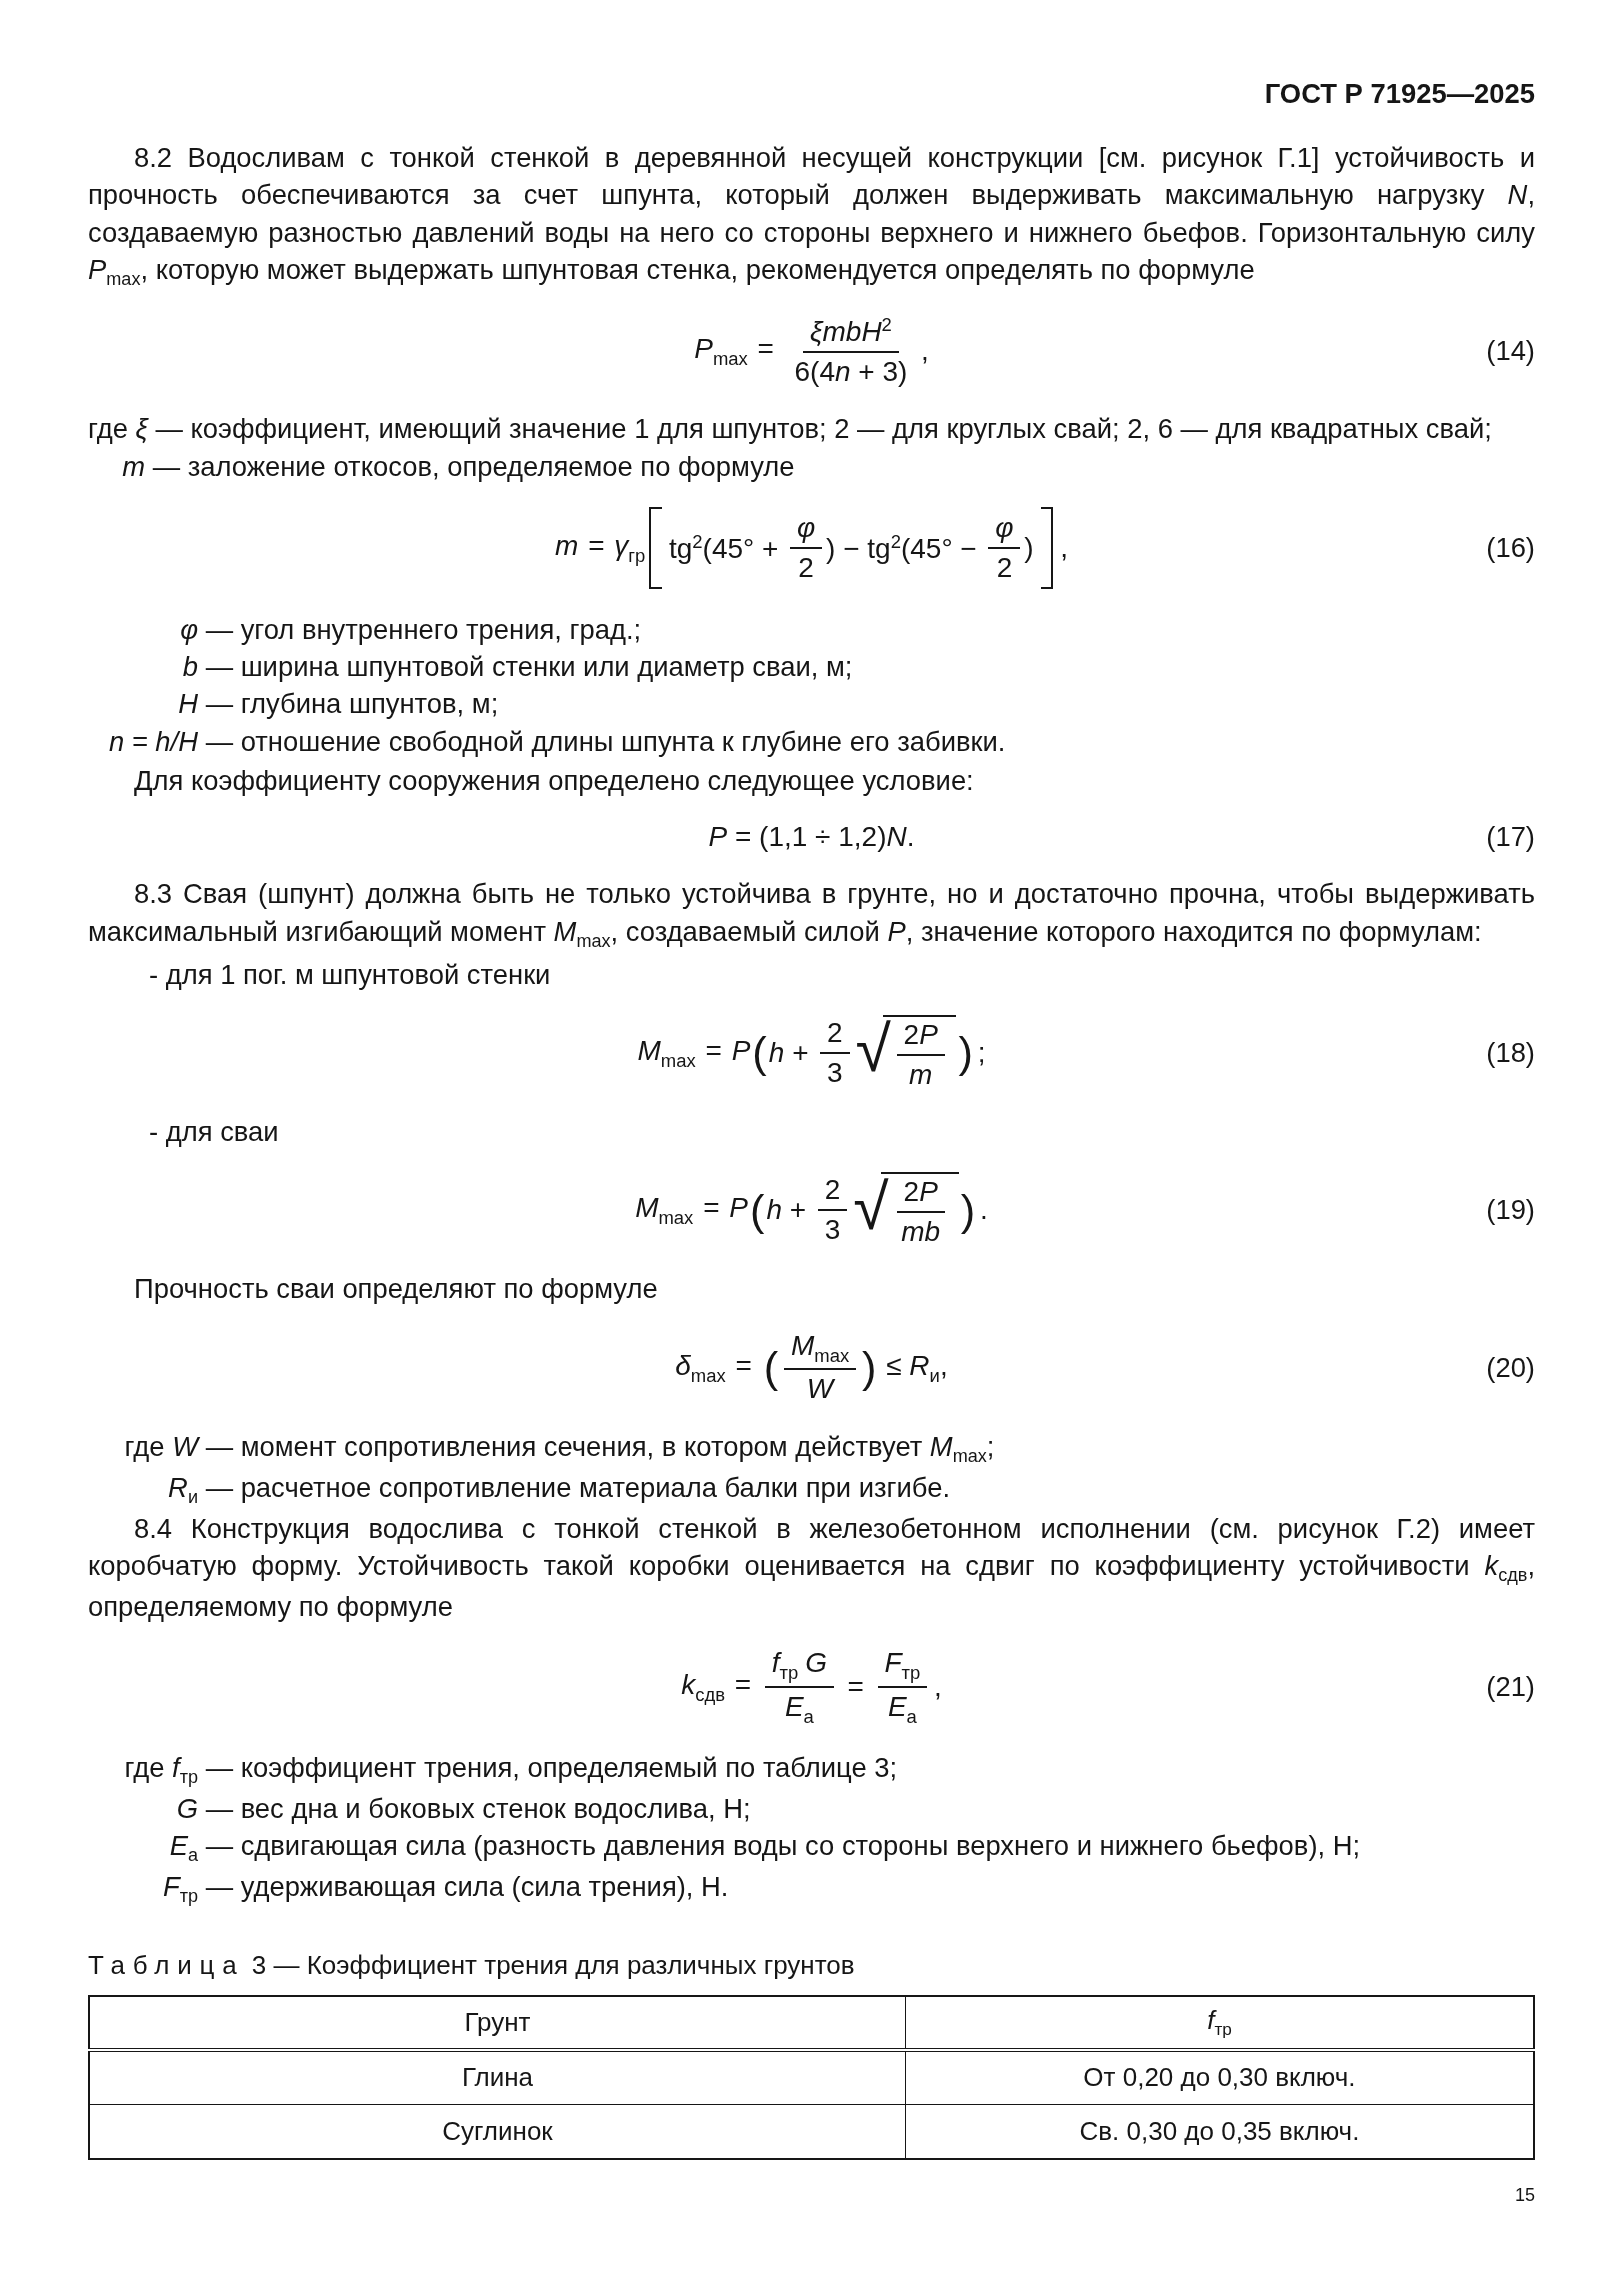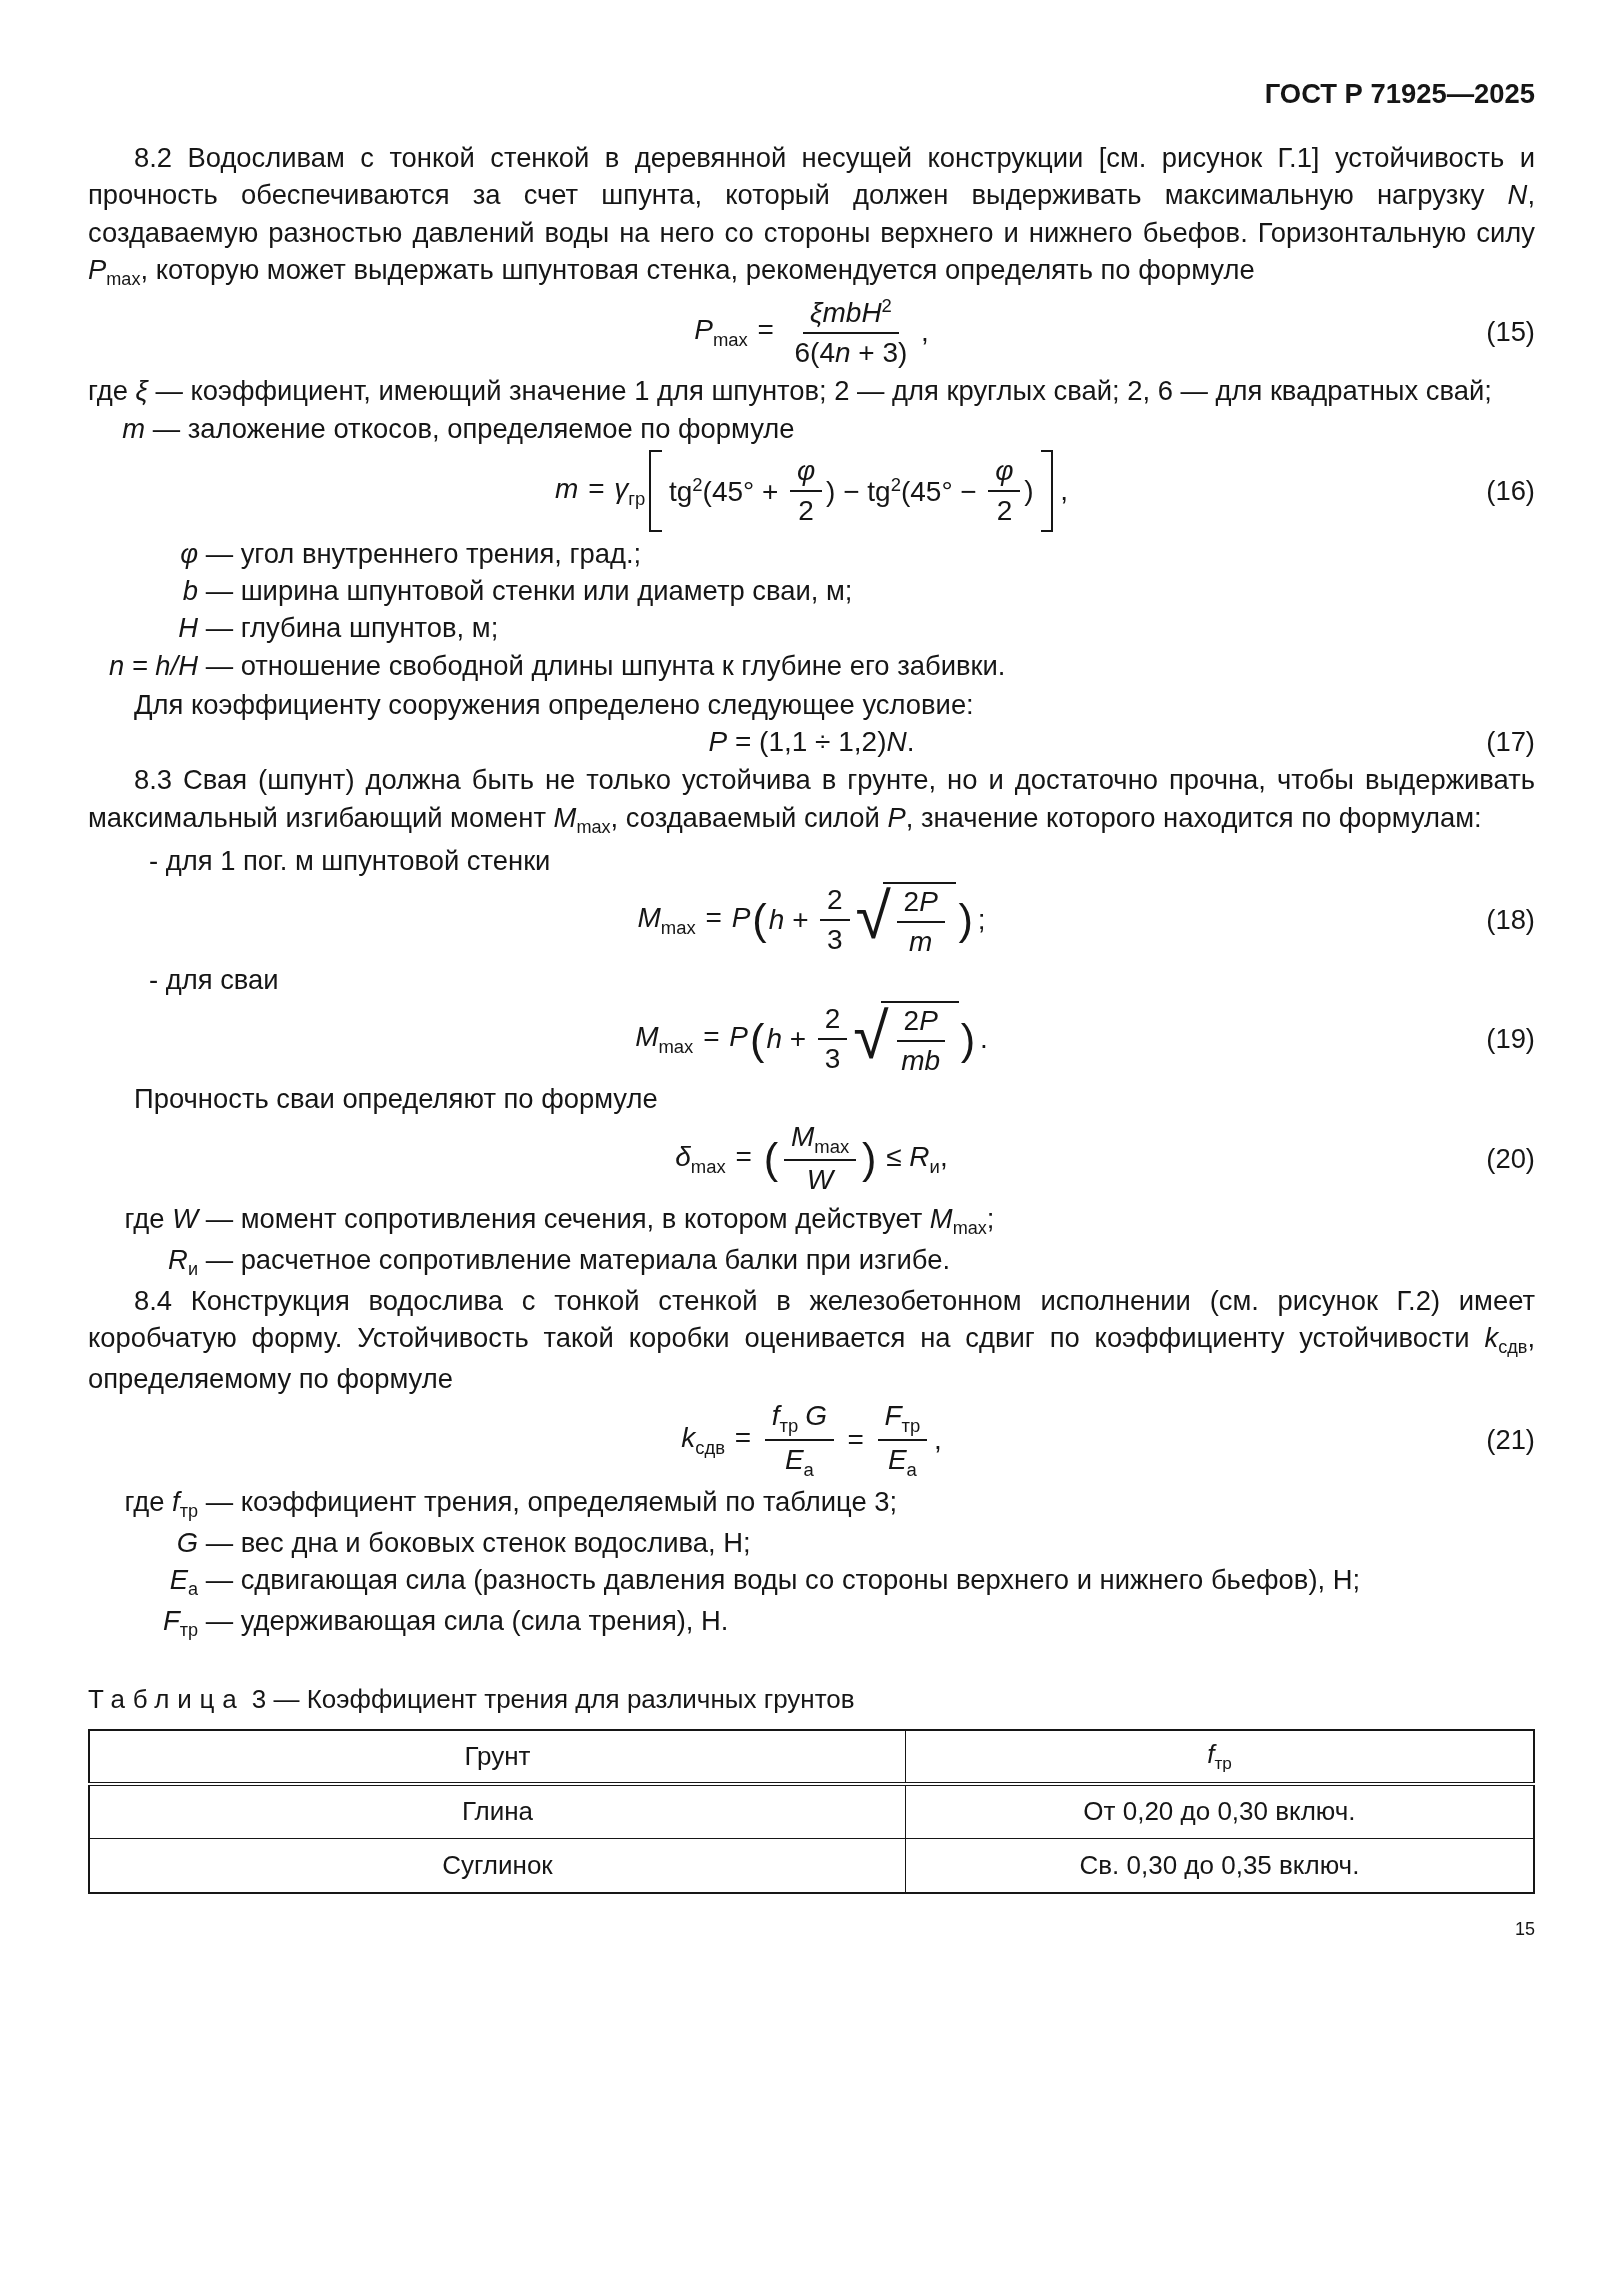--- a/index.html
+++ b/index.html
@@ -22,21 +22,21 @@
   .defrest { flex:1 1 auto; white-space:pre-wrap; }
 
   .item { padding-left:61px; line-height:1.36; margin:2px 0; }
 
   i { font-style:italic; }
   sub { font-size:0.66em; }
   sup { font-size:0.66em; }
 
   .formula {
     position:relative; display:flex; align-items:center; justify-content:center;
-    font-size:28px; margin:3px 0; line-height:1.15;
+    font-size:28px; margin:22px 0; line-height:1.15;
   }
   .formula .tok { display:inline-block; white-space:pre; }
   .sp  { display:inline-block; margin:0 9.8px; }
   .sp2 { display:inline-block; margin:0 7.8px; }
   .mls { margin-left:6.9px; }
   .frac { display:inline-flex; flex-direction:column; align-items:center; margin:0 3.9px; }
   .frac .num { border-bottom:2.2px solid #161616; padding:0 6.9px 2.9px 6.9px; white-space:pre; text-align:right; }
   .frac .den { padding:2.9px 6.9px 0 6.9px; white-space:pre; text-align:center; }
   .eqnum { position:absolute; right:0; top:50%; transform:translateY(-50%); font-size:27.4px; }
 
@@ -77,21 +77,21 @@
 
   <p class="para"><span>8.2 Водосливам с тонкой стенкой в деревянной несущей конструкции [см. рисунок Г.1] устойчивость и прочность обеспечиваются за счет шпунта, который должен выдерживать максимальную нагрузку </span><i>N</i><span>, создаваемую разностью давлений воды на него со стороны верхнего и нижнего бьефов. Горизонтальную силу </span><i>P</i><sub>max</sub><span>, которую может выдержать шпунтовая стенка, рекомендуется определять по формуле</span></p>
 
   <div class="formula">
     <span class="tok"><i>P</i><sub>max</sub><span class="sp">=</span></span>
     <span class="frac">
       <span class="num"><i>ξmbH</i><sup>2</sup></span>
       <span class="den"><span>6(4</span><i>n</i><span> + 3)</span></span>
     </span>
     <span class="tail">,</span>
-    <span class="eqnum">(15)</span>
+    <span class="eqnum">(14)</span>
   </div>
 
   <p class="hang"><span>где </span><i>ξ</i><span> — коэффициент, имеющий значение 1 для шпунтов; 2 — для круглых свай; 2, 6 — для квадратных свай;</span></p>
 
   <div class="defrow">
     <span class="defterm narrow"><i>m</i></span>
     <span class="defrest"> — заложение откосов, определяемое по формуле</span>
   </div>
 
   <div class="formula">

